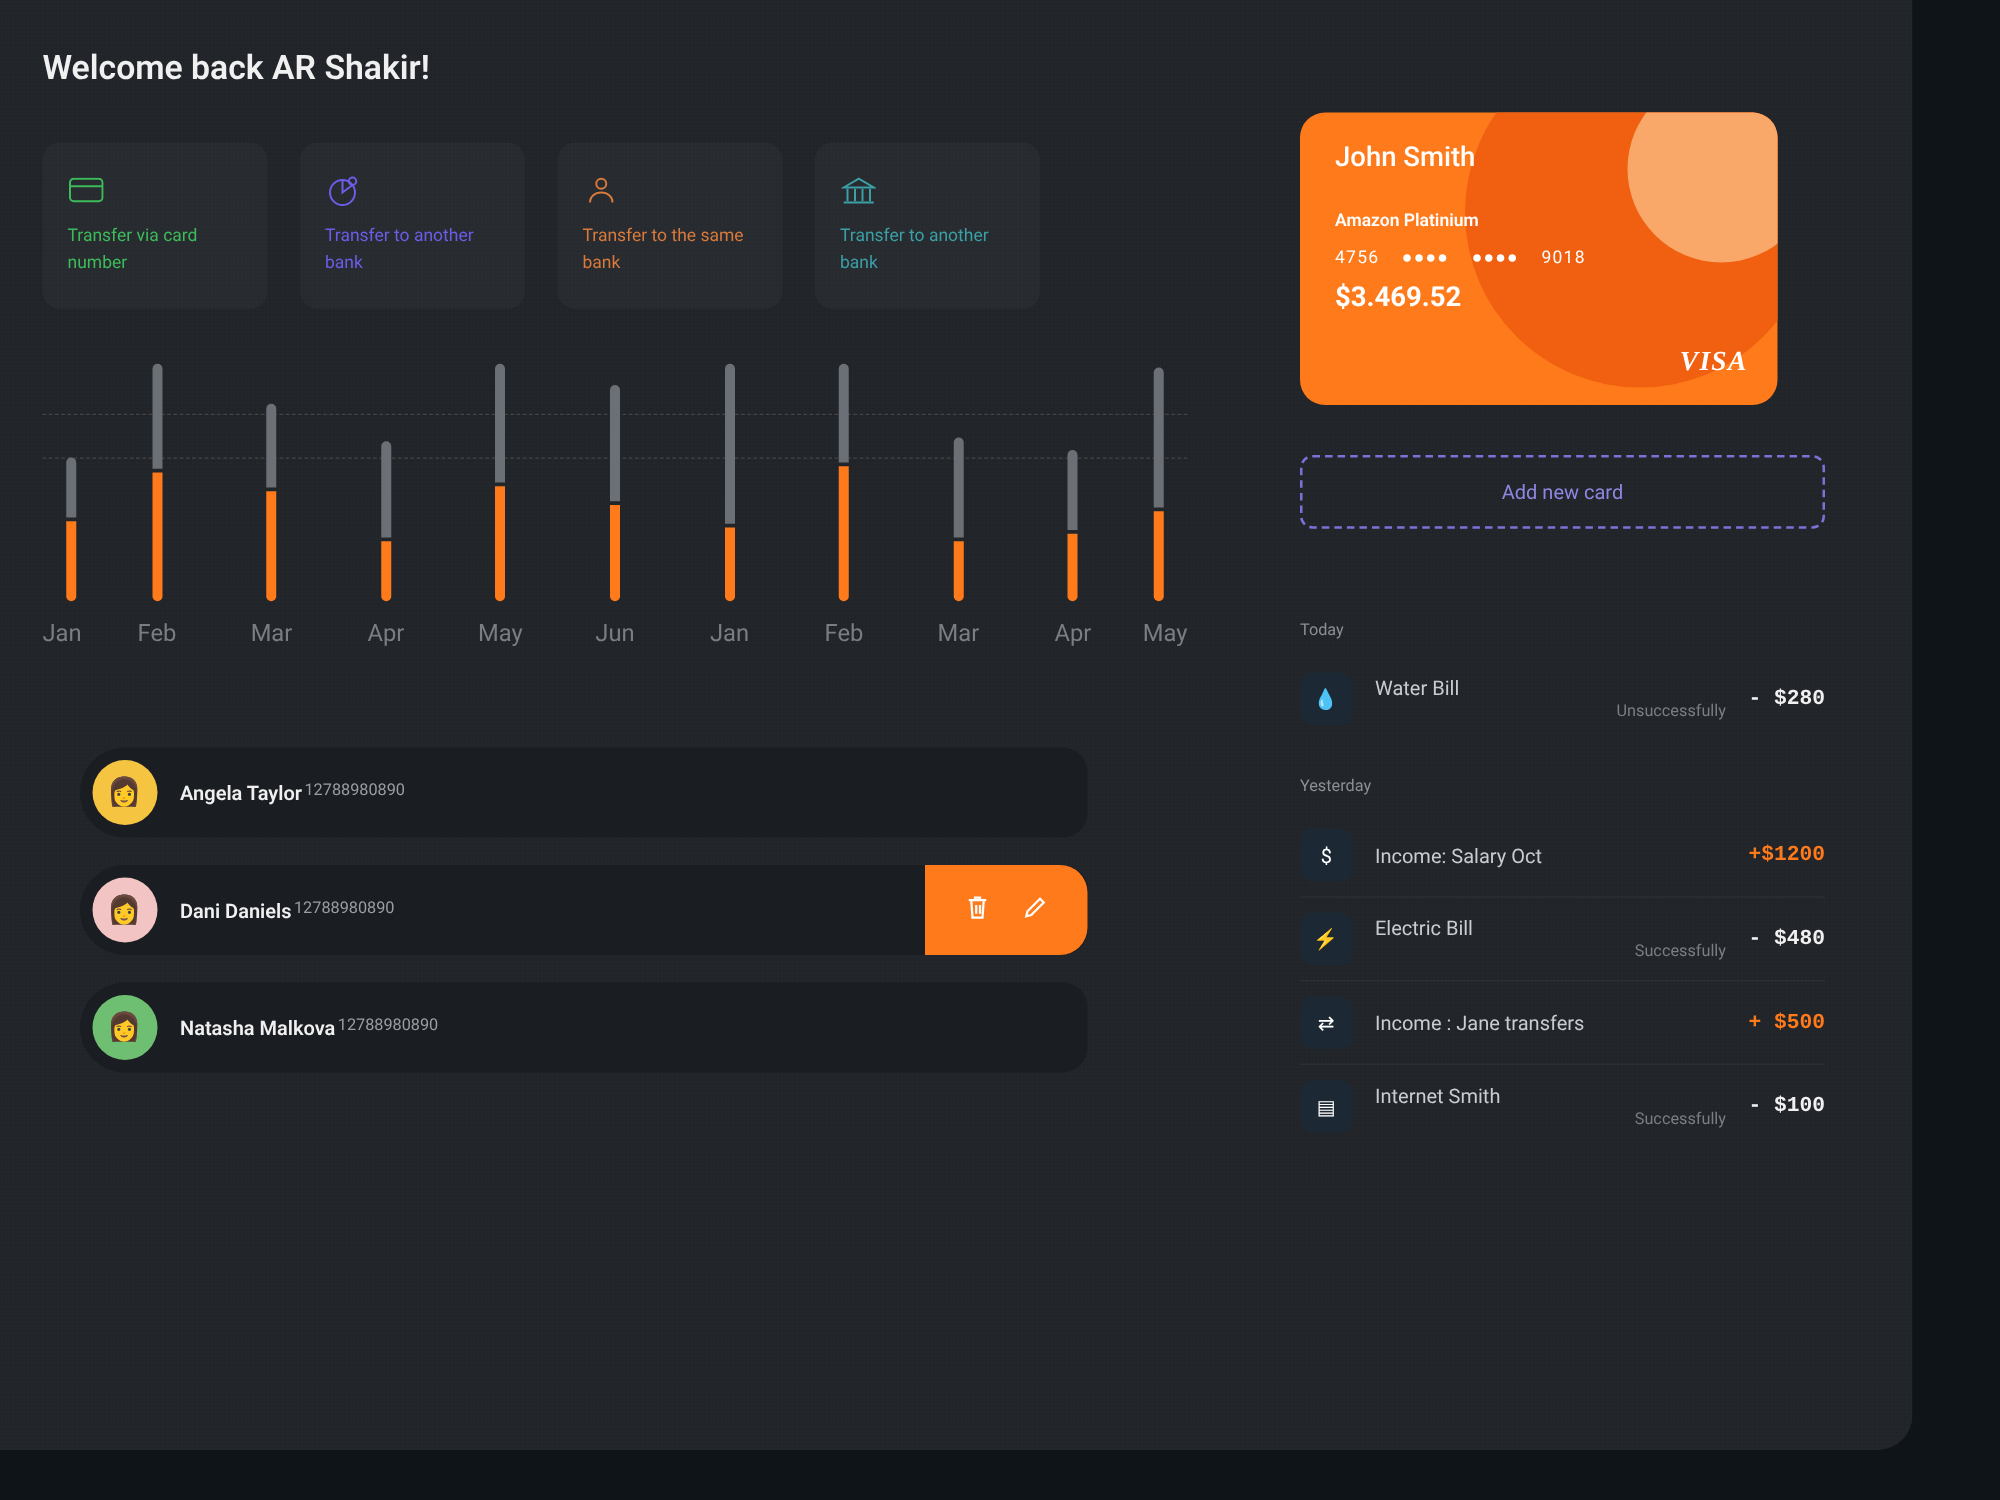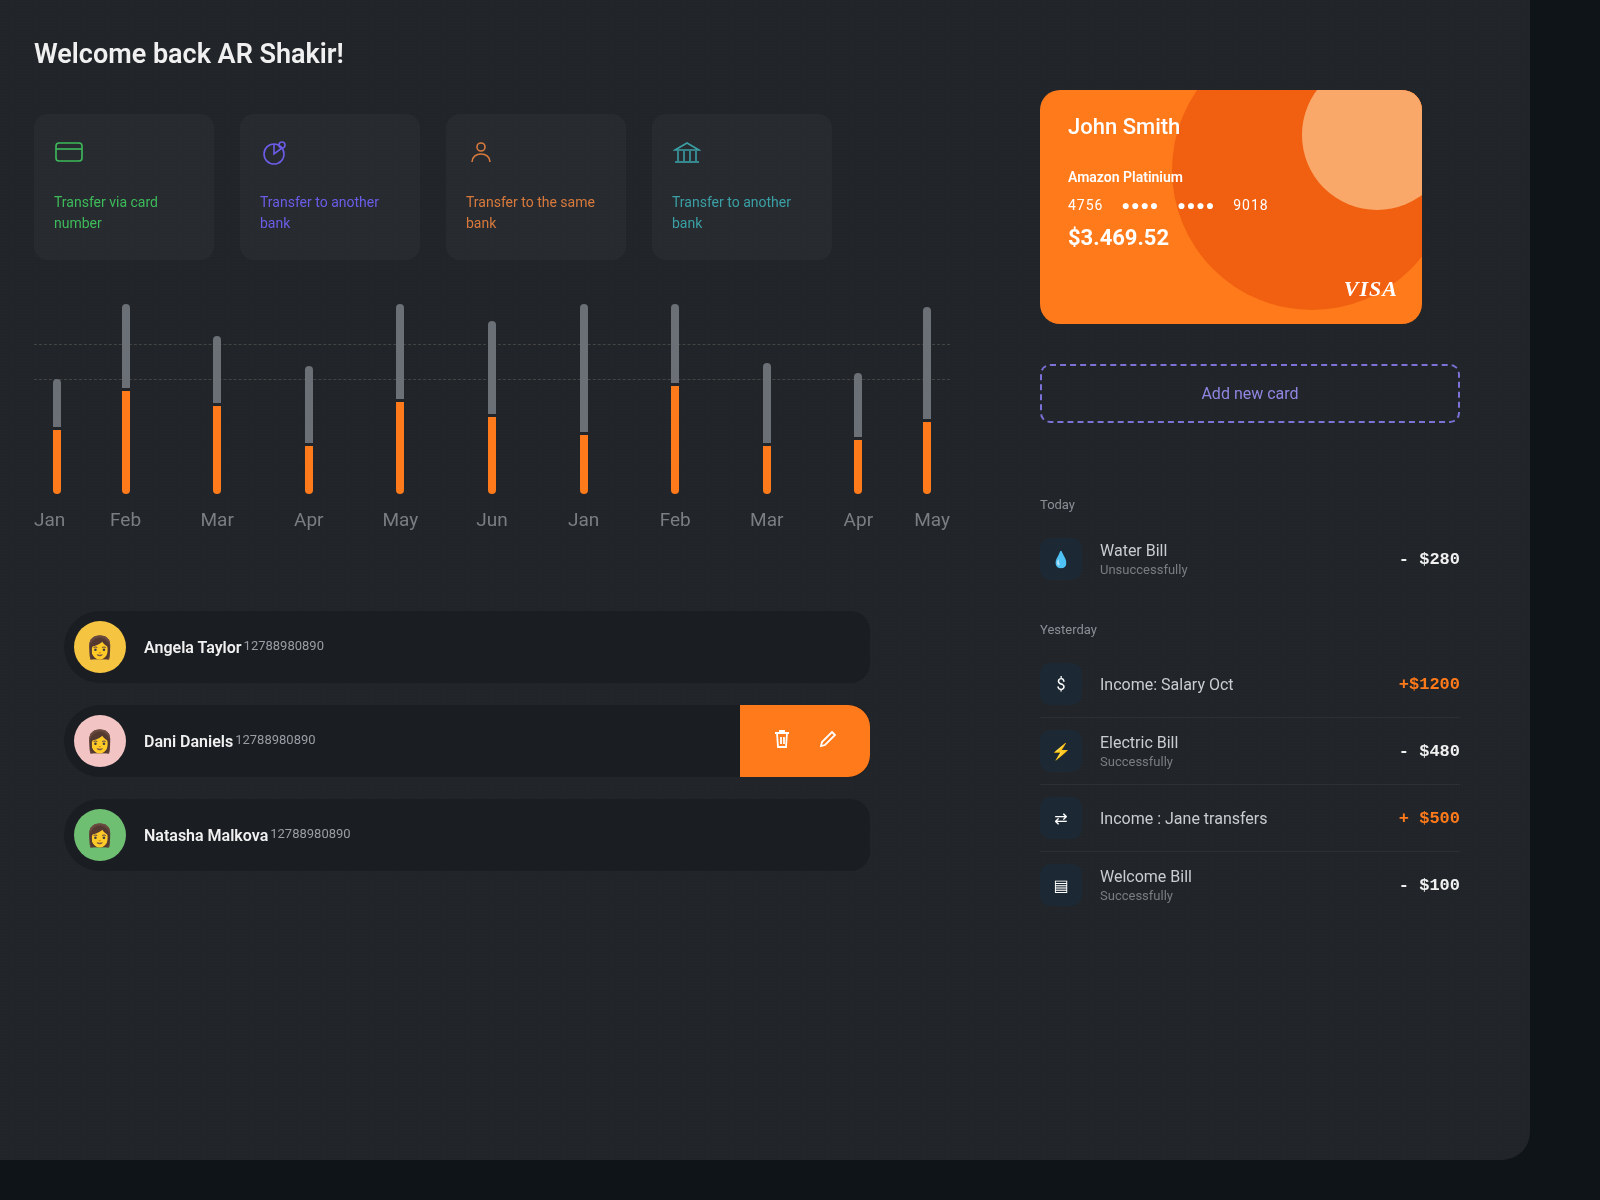--- a/index.html
+++ b/index.html
@@ -32,21 +32,21 @@
     margin-bottom: 44px;
   }
 
   
   .actions-row { display:flex; gap: 26px; margin-bottom: 44px; }
   .action-card {
     flex:1;
     background: rgba(255,255,255,0.03);
     border-radius: 14px;
     padding: 24px 20px 26px 20px;
-    display:flex; flex-direction:column; gap:24px;
+    display:flex; flex-direction:column; gap:11px;
     max-width: 180px;
   }
   .action-icon { width:30px; height:30px; display:flex; align-items:center; justify-content:center; }
   .action-label { font-size: 14px; line-height: 1.5; }
   .c-green  { color:#3dbb5a; }
   .c-purple { color:#6b5de8; }
   .c-orange { color:#d97a3c; }
   .c-teal   { color:#3aa0a6; }
 
   
@@ -143,21 +143,21 @@
     padding: 12px 0; border-bottom:1px solid rgba(255,255,255,0.05);
   }
   .tx-row:last-child { border-bottom:none; }
   .tx-icon {
     width:42px; height:42px; background:#1c2833; border-radius:10px;
     display:flex; align-items:center; justify-content:center; color:#fff;
     font-size:16px;
   }
   .tx-info { flex:1; display:flex; flex-direction:column; gap:2px; }
   .tx-title { font-size:16px; color:#c9ccd1; }
-  .tx-sub   { font-size:13px; color:#7a7d82; }
+  .tx-sub   { font-size:13px; color:#7a7d82;text-align:right; }
   .tx-amt   { font-size:17px; font-weight:600;font-family:Liberation Mono, monospace; }
   .amt-neg  { color:#f0f0f0; }
   .amt-pos  { color:#ff7a1a; }
 </style>
 </head>
 <body>
 
 <div class="panel">
 
   <div class="left-col">
@@ -373,21 +373,21 @@
           <div class="tx-row">
             <div class="tx-icon">⇄</div>
             <div class="tx-info">
               <div class="tx-title">Income : Jane transfers</div>
             </div>
             <div class="tx-amt amt-pos">+ $500</div>
           </div>
           <div class="tx-row">
             <div class="tx-icon">▤</div>
             <div class="tx-info">
-              <div class="tx-title">Welcome Bill</div>
+              <div class="tx-title">Internet Smith</div>
               <div class="tx-sub">Successfully</div>
             </div>
             <div class="tx-amt amt-neg">- $100</div>
           </div>
         </div>
     </div>
 
   </div>
 </div>
 

